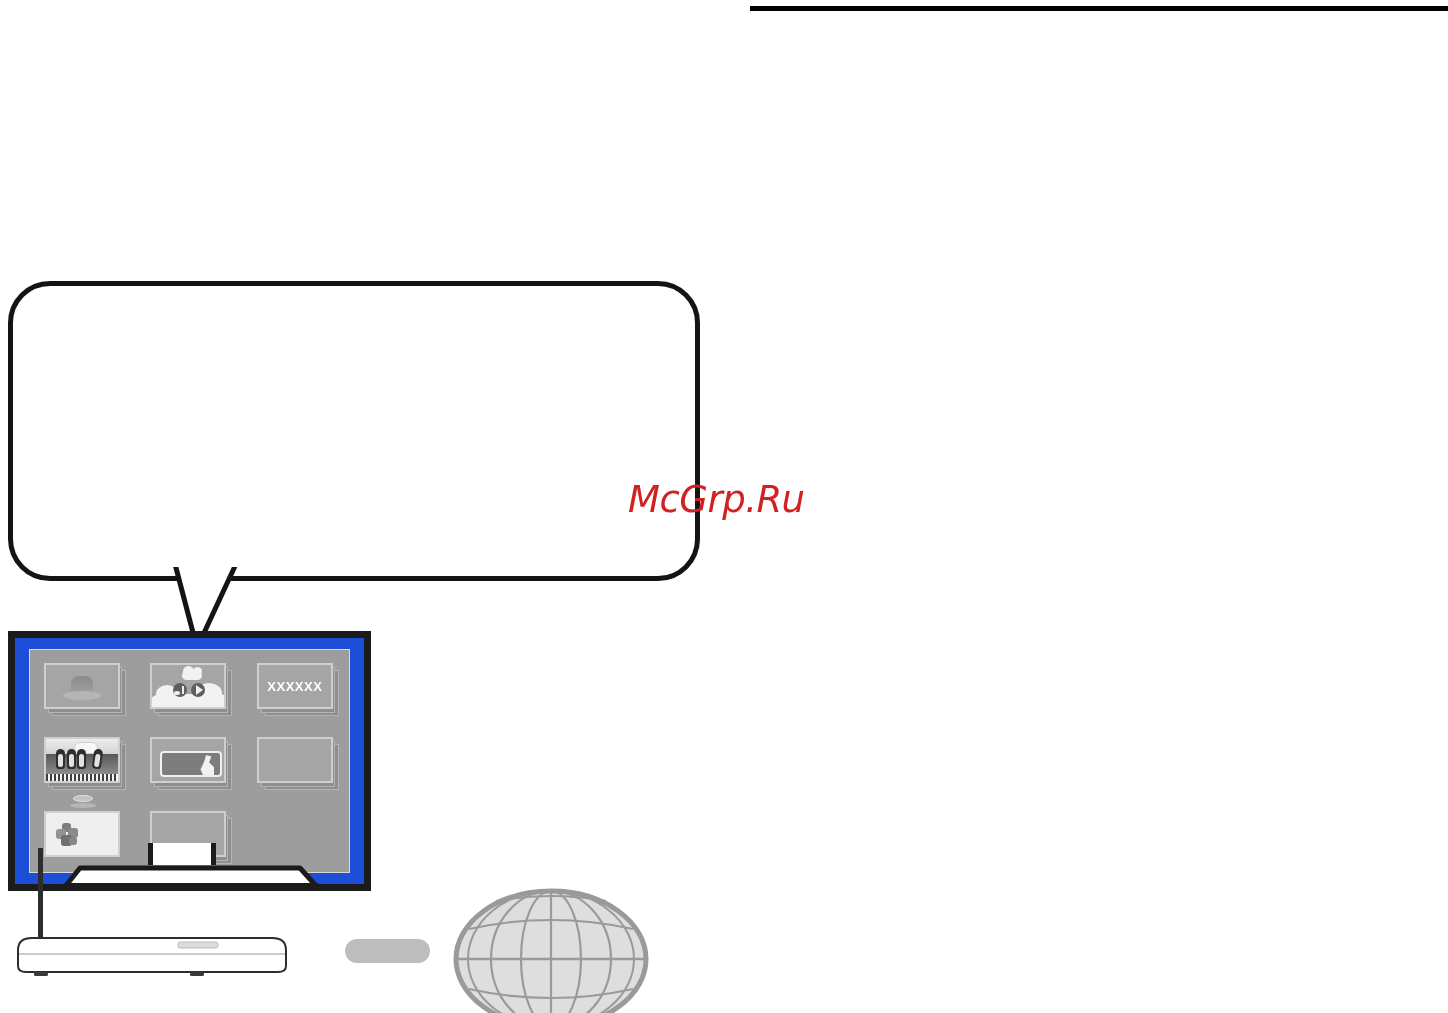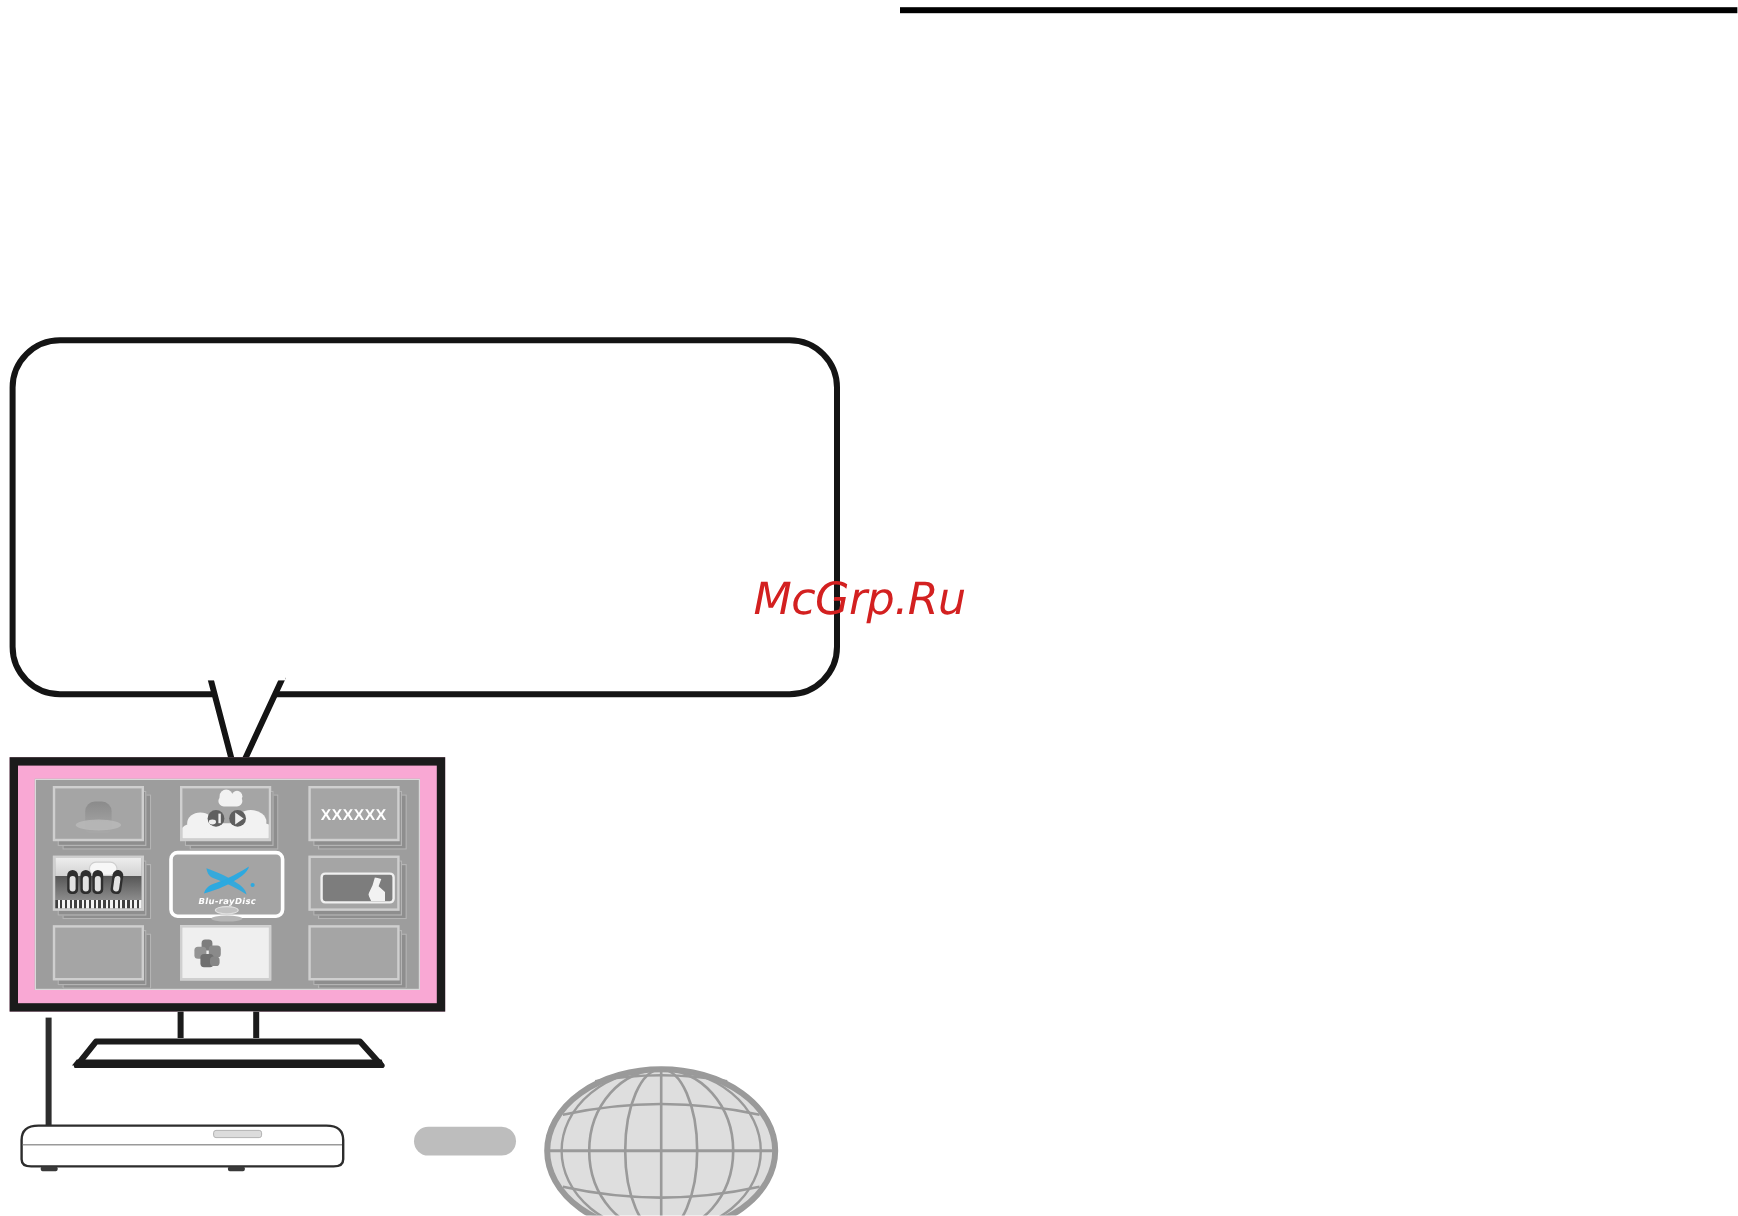--- a/index.html
+++ b/index.html
@@ -69,23 +69,23 @@
     letter-spacing: -0.5px;
     white-space: nowrap;
   }
 
   
   #tv {
     position: absolute;
     left: 8px;
     top: 631px;
     width: 363px;
-    height: 212px;
+    height: 260px;
     box-sizing: border-box;
-    background: #f9a8d4;
+    background: #1d4ed8;
     border: 7px solid #1b1b1b;
   }
   #tv-screen {
     position: absolute;
     left: 14px;
     top: 11px;
     right: 14px;
     bottom: 11px;
     background: #9d9d9d;
     border: 1px solid #d9d9d9;
@@ -439,32 +439,20 @@
             <div class="pg-ground"></div>
             <div class="pg-snow"></div>
             <div class="pg-bird pg-b1"></div>
             <div class="pg-bird pg-b2"></div>
             <div class="pg-bird pg-b3"></div>
             <div class="pg-bird pg-b4"></div>
           </div>
         </div>
       </div>
 
-      <div class="tile-cell">
-        <div class="tile tile-bluray">
-          <div class="face">
-            <svg class="bd-logo" viewBox="0 0 112 58">
-              <path d="M18 50 C40 44 64 34 82 20 C88 15 92 10 93 5 C80 14 56 26 34 34 C26 37 20 42 18 50 Z" fill="#2da9e0"></path>
-              <path d="M22 8 C40 14 62 24 78 36 C84 41 88 46 89 52 C76 43 52 31 32 24 C26 21 23 15 22 8 Z" fill="#2da9e0" opacity="0.92"></path>
-              <ellipse cx="99" cy="36" rx="3.5" ry="3.5" fill="#2da9e0"></ellipse>
-            </svg>
-            <span class="bd-text">Blu-rayDisc</span>
-          </div>
-        </div>
-      </div>
 
       <div class="tile-cell">
         <div class="tile">
           <div class="shadow-a"></div>
           <div class="shadow-b"></div>
           <div class="face face-sports">
             <div class="mlb-plate">
               <div class="mlb-batter"></div>
             </div>
           </div>

